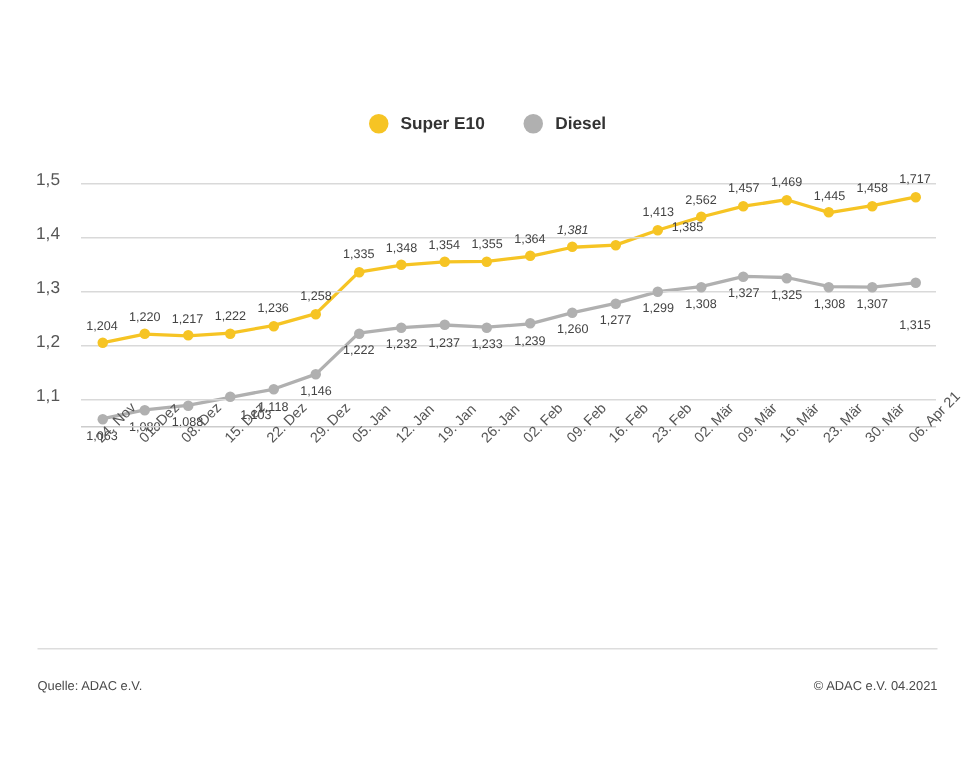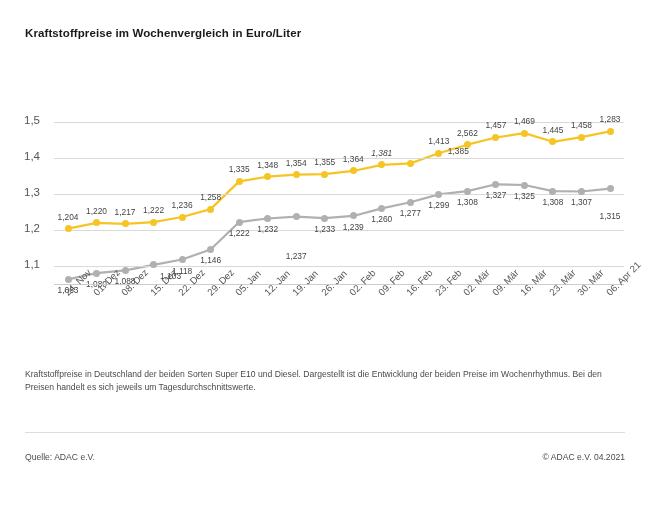--- a/index.html
+++ b/index.html
@@ -150,22 +150,31 @@
     top: 452px;
     font-size: 8.6px;
     color: #4a4a4a;
   }
 </style>
 </head>
 <body>
 
 <div class="page">
 
-  <div class="title">Kraftstoffpreise im Wochenvergleich in Euro/Liter</div>
-
+
+  <div class="legend">
+    <div class="legend-item">
+      <span class="legend-dot" style="background:#f6c424"></span>
+      <span class="legend-label">Super E10</span>
+    </div>
+    <div class="legend-item">
+      <span class="legend-dot" style="background:#b0b0b0"></span>
+      <span class="legend-label">Diesel</span>
+    </div>
+  </div>
 
   <div class="plot" id="plot">
     <svg class="lines" id="svg-lines" viewBox="0 0 570 180" preserveAspectRatio="none">
         <polyline points="14,124.56000000000003 42.526315789473685,118.80000000000003 71.05263157894737,119.88 99.57894736842105,118.08000000000003 128.10526315789474,113.04000000000002 156.63157894736844,105.12000000000002 185.1578947368421,77.40000000000003 213.68421052631578,72.71999999999998 242.21052631578948,70.55999999999999 270.7368421052632,70.20000000000002 299.2631578947369,66.95999999999998 327.7894736842105,60.84000000000002 356.3157894736842,59.400000000000006 384.8421052631579,49.31999999999999 413.36842105263156,40.68000000000001 441.89473684210526,33.47999999999999 470.42105263157896,29.159999999999997 498.94736842105266,37.79999999999998 527.4736842105264,33.12000000000003 556,27.360000000000014" fill="none" stroke="#f6c424" stroke-width="2.2" stroke-linejoin="round" stroke-linecap="round"></polyline>
         <polyline points="14,175.32000000000005 42.526315789473685,169.2 71.05263157894737,166.32 99.57894736842105,160.92000000000002 128.10526315789474,155.51999999999998 156.63157894736844,145.44000000000005 185.1578947368421,118.08000000000003 213.68421052631578,114.48000000000002 242.21052631578948,112.67999999999998 270.7368421052632,114.11999999999998 299.2631578947369,111.95999999999998 327.7894736842105,104.4 356.3157894736842,98.28000000000004 384.8421052631579,90.36000000000004 413.36842105263156,87.12 441.89473684210526,80.28000000000003 470.42105263157896,81.00000000000003 498.94736842105266,87.12 527.4736842105264,87.48000000000003 556,84.60000000000004" fill="none" stroke="#b0b0b0" stroke-width="2.2" stroke-linejoin="round" stroke-linecap="round"></polyline>
       </svg>
   <div class="gridline" style="top: 162px;"></div>
       <div class="ylabel" style="top: 154px; left: -46px;">1,1</div>
       <div class="gridline" style="top: 126px;"></div>
       <div class="ylabel" style="top: 118px; left: -46px;">1,2</div>
@@ -207,39 +216,39 @@
       <div class="pt-label" style="left: 413.368px; top: 23.68px;">2,562</div>
       <div class="dot" style="left: 441.895px; top: 33.48px; background: rgb(246, 196, 36);"></div>
       <div class="pt-label" style="left: 441.895px; top: 16.48px;">1,457</div>
       <div class="dot" style="left: 470.421px; top: 29.16px; background: rgb(246, 196, 36);"></div>
       <div class="pt-label" style="left: 470.421px; top: 12.16px;">1,469</div>
       <div class="dot" style="left: 498.947px; top: 37.8px; background: rgb(246, 196, 36);"></div>
       <div class="pt-label" style="left: 498.947px; top: 20.8px;">1,445</div>
       <div class="dot" style="left: 527.474px; top: 33.12px; background: rgb(246, 196, 36);"></div>
       <div class="pt-label" style="left: 527.474px; top: 16.12px;">1,458</div>
       <div class="dot" style="left: 556px; top: 27.36px; background: rgb(246, 196, 36);"></div>
-      <div class="pt-label" style="left: 556px; top: 10.36px;">1,283</div>
+      <div class="pt-label" style="left: 556px; top: 10.36px;">1,717</div>
       <div class="dot" style="left: 14px; top: 175.32px; background: rgb(176, 176, 176);"></div>
       <div class="pt-label" style="left: 14px; top: 181.32px;">1,063</div>
       <div class="dot" style="left: 42.5263px; top: 169.2px; background: rgb(176, 176, 176);"></div>
       <div class="pt-label" style="left: 42.5263px; top: 175.2px;">1,080</div>
       <div class="dot" style="left: 71.0526px; top: 166.32px; background: rgb(176, 176, 176);"></div>
       <div class="pt-label" style="left: 71.0526px; top: 172.32px;">1,088</div>
       <div class="dot" style="left: 99.5789px; top: 160.92px; background: rgb(176, 176, 176);"></div>
       <div class="pt-label" style="left: 99.5789px; top: 166.92px; padding-left: 34px;">1,103</div>
       <div class="dot" style="left: 128.105px; top: 155.52px; background: rgb(176, 176, 176);"></div>
       <div class="pt-label" style="left: 128.105px; top: 161.52px;">1,118</div>
       <div class="dot" style="left: 156.632px; top: 145.44px; background: rgb(176, 176, 176);"></div>
       <div class="pt-label" style="left: 156.632px; top: 151.44px;">1,146</div>
       <div class="dot" style="left: 185.158px; top: 118.08px; background: rgb(176, 176, 176);"></div>
       <div class="pt-label" style="left: 185.158px; top: 124.08px;">1,222</div>
       <div class="dot" style="left: 213.684px; top: 114.48px; background: rgb(176, 176, 176);"></div>
       <div class="pt-label" style="left: 213.684px; top: 120.48px;">1,232</div>
       <div class="dot" style="left: 242.211px; top: 112.68px; background: rgb(176, 176, 176);"></div>
-      <div class="pt-label" style="left: 242.211px; top: 118.68px; margin-top: 28px;">1,237</div>
+      <div class="pt-label" style="left: 242.211px; top: 118.68px;">1,237</div>
       <div class="dot" style="left: 270.737px; top: 114.12px; background: rgb(176, 176, 176);"></div>
       <div class="pt-label" style="left: 270.737px; top: 120.12px;">1,233</div>
       <div class="dot" style="left: 299.263px; top: 111.96px; background: rgb(176, 176, 176);"></div>
       <div class="pt-label" style="left: 299.263px; top: 117.96px;">1,239</div>
       <div class="dot" style="left: 327.789px; top: 104.4px; background: rgb(176, 176, 176);"></div>
       <div class="pt-label" style="left: 327.789px; top: 110.4px;">1,260</div>
       <div class="dot" style="left: 356.316px; top: 98.28px; background: rgb(176, 176, 176);"></div>
       <div class="pt-label" style="left: 356.316px; top: 104.28px;">1,277</div>
       <div class="dot" style="left: 384.842px; top: 90.36px; background: rgb(176, 176, 176);"></div>
       <div class="pt-label" style="left: 384.842px; top: 96.36px;">1,299</div>
@@ -252,21 +261,20 @@
       <div class="dot" style="left: 498.947px; top: 87.12px; background: rgb(176, 176, 176);"></div>
       <div class="pt-label" style="left: 498.947px; top: 93.12px;">1,308</div>
       <div class="dot" style="left: 527.474px; top: 87.48px; background: rgb(176, 176, 176);"></div>
       <div class="pt-label" style="left: 527.474px; top: 93.48px;">1,307</div>
       <div class="dot" style="left: 556px; top: 84.6px; background: rgb(176, 176, 176);"></div>
       <div class="pt-label" style="left: 556px; top: 107px;">1,315</div>
     </div>
 
   <div class="xaxis"></div>
 
-  <div class="footnote">Kraftstoffpreise in Deutschland der beiden Sorten Super E10 und Diesel. Dargestellt ist die Entwicklung der beiden Preise im Wochenrhythmus. Bei den Preisen handelt es sich jeweils um Tagesdurchschnittswerte.</div>
   <div class="divider"></div>
   <div class="source">Quelle: ADAC e.V.</div>
   <div class="copyright">© ADAC e.V. 04.2021</div>
 
 <div class="xlabel" style="left: 62px; top: 290px;">24. Nov</div>
     <div class="xlabel" style="left: 90.5263px; top: 290px;">01. Dez</div>
     <div class="xlabel" style="left: 119.053px; top: 290px;">08. Dez</div>
     <div class="xlabel" style="left: 147.579px; top: 290px;">15. Dez</div>
     <div class="xlabel" style="left: 176.105px; top: 290px;">22. Dez</div>
     <div class="xlabel" style="left: 204.632px; top: 290px;">29. Dez</div>

